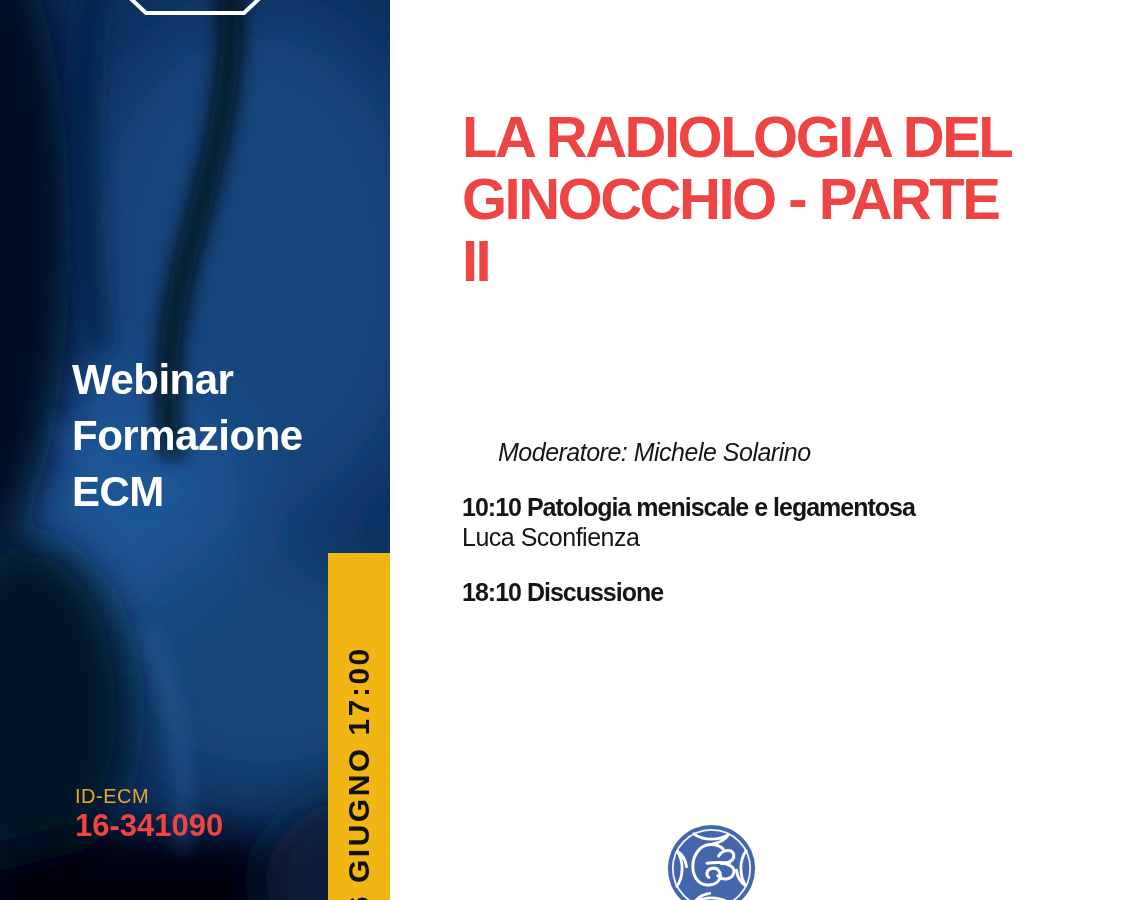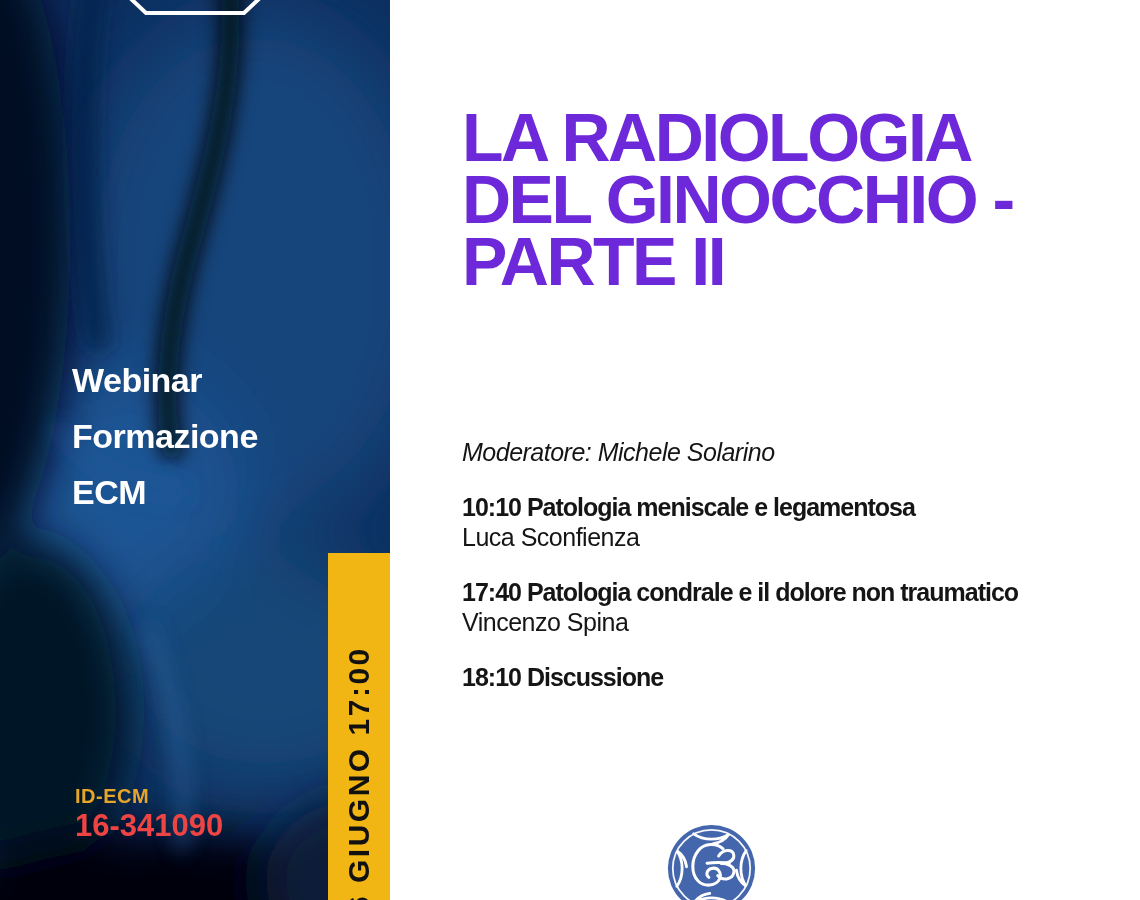--- a/index.html
+++ b/index.html
@@ -18,29 +18,29 @@
     width: 390px; height: 900px;
     overflow: hidden;
     background: #0d2f5f;
   }
   .mri-svg { position: absolute; left: 0; top: 0; display: block; }
   .hex-svg { position: absolute; left: 0; top: 0; display: block; }
 
   .panel-heading {
     position: absolute; left: 72px; top: 352px;
     color: #ffffff;
-    font-size: 34px; font-weight: 700;
+    font-size: 42px; font-weight: 700;
     line-height: 56px;
     white-space: pre-line;
     letter-spacing: -0.5px;
   }
   .idecm-block { position: absolute; left: 75px; top: 784px; }
   .idecm-label {
     color: #e7a62a;
-    font-size: 20px; font-weight: 700;
+    font-size: 20px; font-weight: 400;
     letter-spacing: 0.5px;
     line-height: 24px;
   }
   .idecm-value {
     color: #ef4444;
     font-size: 31px; font-weight: 700;
     line-height: 36px;
     letter-spacing: 0px;
   }
 
@@ -61,37 +61,38 @@
     letter-spacing: 2.5px;
     text-align: left;
     white-space: nowrap;
   }
 
   
   .event-title {
     position: absolute; left: 462px; top: 106px;
     width: 560px;
     margin: 0;
-    color: #6d28d9;
-    font-size: 68px; font-weight: 800;
+    color: #ef4444;
+    font-size: 58px; font-weight: 800;
     line-height: 62px;
     letter-spacing: -2.5px;
   }
   .program {
     position: absolute; left: 462px; top: 437px;
     width: 580px;
     color: #151515;
     font-size: 25px;
     line-height: 30px;
   }
   .moderator {
     font-style: italic;
     font-weight: 400;
     letter-spacing: -0.5px;
     margin-bottom: 25px;
+    margin-left: 36px;
   }
   .program-item { margin-bottom: 25px; }
   .session { font-weight: 700; letter-spacing: -1px; }
   .speaker { font-weight: 400; letter-spacing: -0.5px; }
   .speaker:empty { display: none; }
 
   
   .ge-logo {
     position: absolute; left: 667px; top: 824px;
     width: 89px; height: 89px;
@@ -157,24 +158,20 @@
   <h1 class="event-title">LA RADIOLOGIA DEL GINOCCHIO - PARTE II</h1>
 
   <div class="program">
     <div class="moderator">Moderatore: Michele Solarino</div>
 
     <div class="program-item">
       <div class="session">10:10 Patologia meniscale e legamentosa</div>
       <div class="speaker">Luca Sconfienza</div>
     </div>
     <div class="program-item">
-      <div class="session">17:40 Patologia condrale e il dolore non traumatico</div>
-      <div class="speaker">Vincenzo Spina</div>
-    </div>
-    <div class="program-item">
       <div class="session">18:10 Discussione</div>
 
     </div>
   </div>
 
   <div class="ge-logo">
     <svg width="89" height="89" viewBox="0 0 100 100">
       <circle cx="50" cy="50" r="49" fill="#4366AC"></circle>
       <circle cx="50" cy="50" r="43.5" fill="none" stroke="#ffffff" stroke-width="2" opacity="0.95"></circle>
       <g fill="none" stroke="#ffffff" stroke-width="3.2" stroke-linecap="round">

